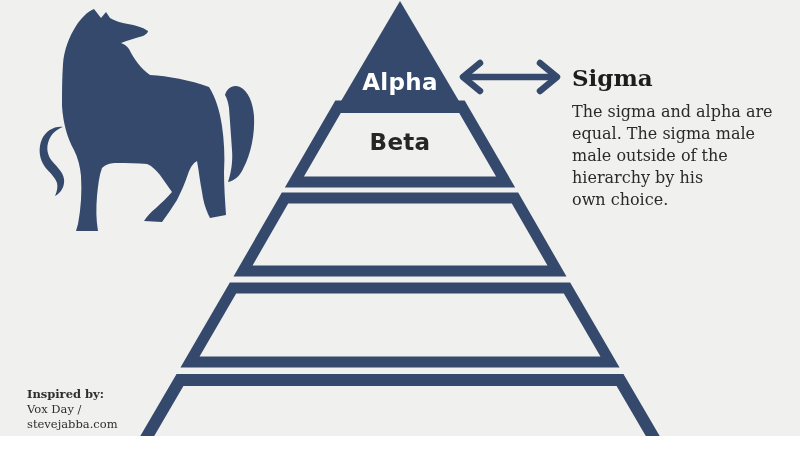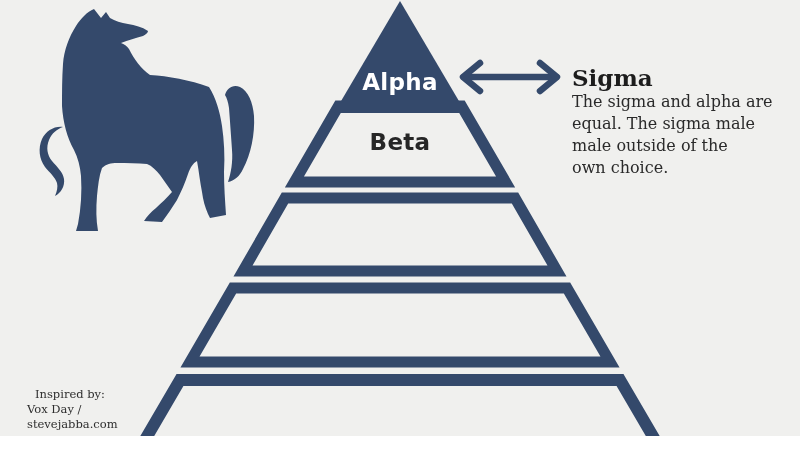--- a/index.html
+++ b/index.html
@@ -24,31 +24,31 @@
     position:absolute;left:400px;transform:translate(-50%,-50%);
     font-weight:bold;font-size:23px;letter-spacing:.3px;white-space:nowrap;
     color:var(--text-dark,#262626);
   }
   .plabel.alpha{color:var(--alpha-text,#ffffff);}
   .sigma{
     position:absolute;left:572px;top:64px;width:215px;
     font-family:"DejaVu Serif",serif;
   }
   .sigma-title{
-    font-weight:bold;font-size:23px;color:#1d1d1d;margin:0 0 0 0;
+    font-weight:bold;font-size:23px;color:#1d1d1d;margin:0 0 10px 0;
   }
   .sigma-line{
     font-size:16px;line-height:22px;color:#2a2a2a;white-space:nowrap;
   }
   .credits{
     position:absolute;left:27px;top:387px;
     font-family:"DejaVu Serif",serif;font-size:11.5px;line-height:15px;
     color:#2e2e2e;
   }
-  .credits-title{font-weight:normal;margin-left:8px;}
+  .credits-title{font-weight:bold;}
 </style>
 </head>
 <body>
 
 <div class="stage">
 
   <svg width="800" height="450" viewBox="0 0 800 450">
 
     <g>
       <path class="navy" d="
@@ -94,20 +94,21 @@
   </svg>
 
   <div class="plabel alpha" style="top:82px">Alpha</div>
   <div class="plabel" style="top:142px">Beta</div>
 
   <div class="sigma">
     <div class="sigma-title">Sigma</div>
     <div class="sigma-line">The sigma and alpha are</div>
     <div class="sigma-line">equal. The sigma male</div>
     <div class="sigma-line">male outside of the</div>
+    <div class="sigma-line">hierarchy by his</div>
     <div class="sigma-line">own choice.</div>
   </div>
 
   <div class="credits">
     <div class="credits-title">Inspired by:</div>
     <div>Vox Day /</div>
     <div>stevejabba.com</div>
   </div>
 
 </div>

